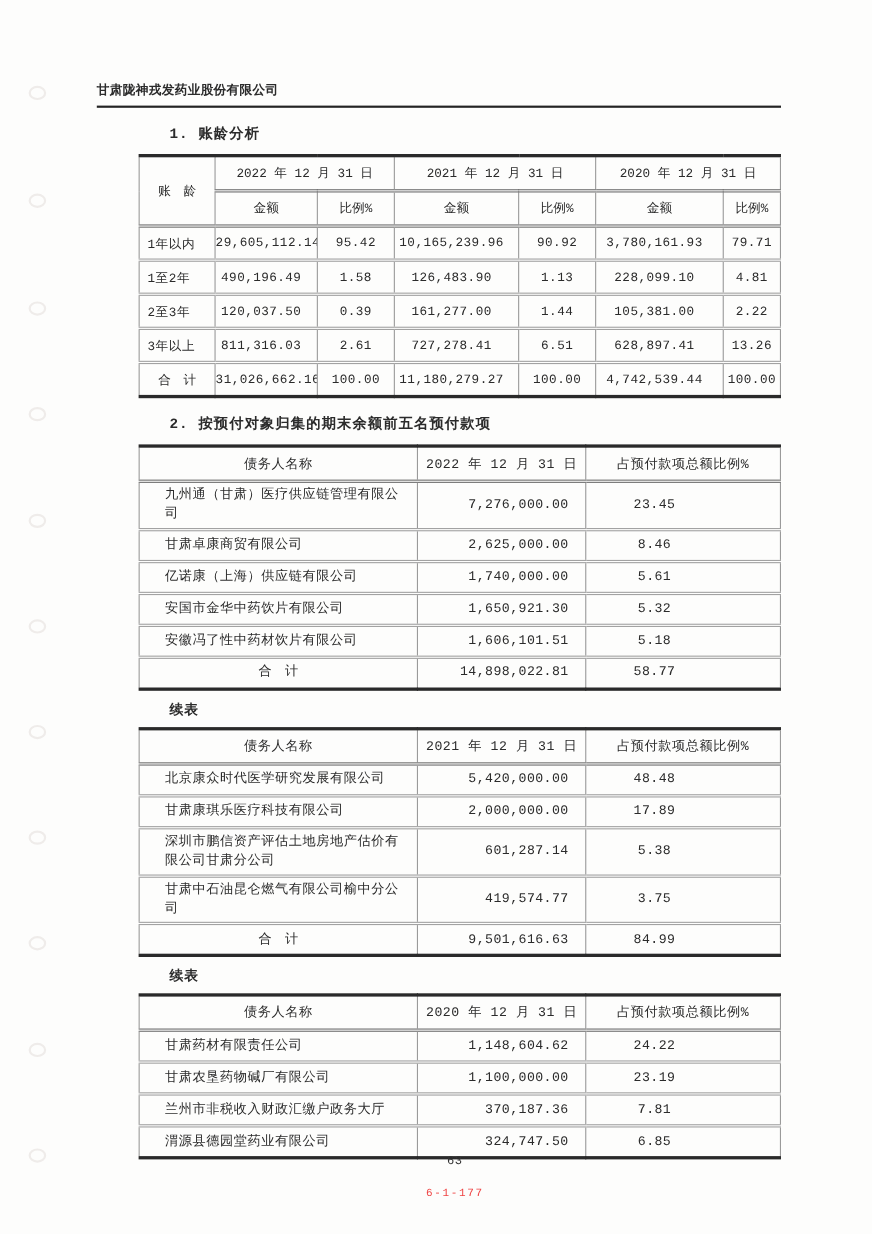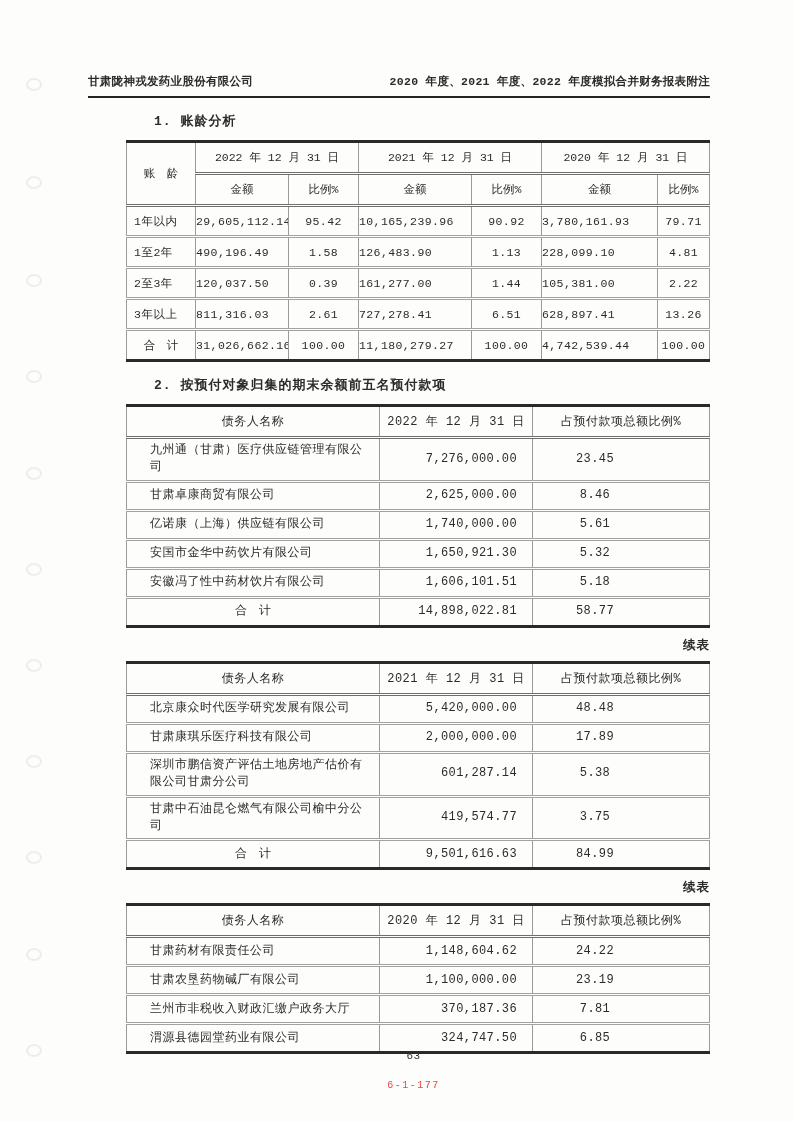--- a/index.html
+++ b/index.html
@@ -24,21 +24,20 @@
     font-size: 11.5px; font-weight: 700; letter-spacing: 0.3px;
     padding-bottom: 7px; border-bottom: 2px solid #242424;
   }
   .sec-title {
     font-size: 13px; font-weight: 700; letter-spacing: 1px;
     margin: 14px 0 10px 66px;
   }
   .cont-label {
     font-size: 12.5px; font-weight: 700; letter-spacing: 1px;
     margin: 9px 0 7px 66px;
-    text-align: right;
   }
   table.tbl {
     table-layout: fixed; border-collapse: collapse;
     margin-left: 38px; width: 583px;
     border-top: 3px solid #2a2a2a; border-bottom: 3px solid #2a2a2a;
   }
   .tbl th, .tbl td {
     border-left: 1px solid #9a9a9a; border-right: 1px solid #9a9a9a;
     font-weight: 400; vertical-align: middle; overflow: hidden;
   }
@@ -47,39 +46,38 @@
   .tbl tbody td { border-top: 3px double #a2a2a2; }
   .tbl tbody tr:first-child td { border-top: none; }
 
   .aging th { height: 32px; font-size: 11.5px; text-align: center; }
   .aging td { height: 31px; font-size: 11.5px; }
   .pre th { height: 32px; font-size: 12px; text-align: center; letter-spacing: 0.5px; }
   .pre td { height: 29px; font-size: 12px; line-height: 1.45; }
 
   .age  { text-align: left; padding-left: 7px; letter-spacing: 0.5px; }
   .c    { text-align: center; }
-  .amt  { text-align: left; padding-right: 9px;  letter-spacing: 0.4px; }
+  .amt  { text-align: center; padding-right: 9px;  letter-spacing: 0.4px; }
   .amt2 { text-align: right; padding-right: 15px; letter-spacing: 0.4px; font-size: 11.5px; }
   .pct  { text-align: center; letter-spacing: 0.4px; }
   .pct2 { text-align: center; padding-right: 52px; letter-spacing: 0.4px; font-size: 11.5px; }
   .name { text-align: left; padding: 3px 6px 3px 23px; letter-spacing: 0.5px; }
 
   .footer { position: absolute; top: 1050px; left: 0; width: 100%; text-align: center; }
   .page-num { font-size: 11px; letter-spacing: 0.5px; margin-left: 34px; color: #333; }
   .doc-num  { font-size: 10px; letter-spacing: 1.5px; margin-left: 34px; margin-top: 18px; color: #ef4444; }
 </style>
 </head>
 <body>
 
 <div class="page" id="page">
   <div class="content">
 
     <div class="doc-header">
       <span>甘肃陇神戎发药业股份有限公司</span>
-      <span>2020 年度、2021 年度、2022 年度模拟合并财务报表附注</span>
     </div>
 
     <div class="sec-title">1. 账龄分析</div>
 
     <table class="tbl aging">
       <colgroup>
         <col style="width:69px">
           <col style="width:93px">
           <col style="width:70px">
         <col style="width:113px">

